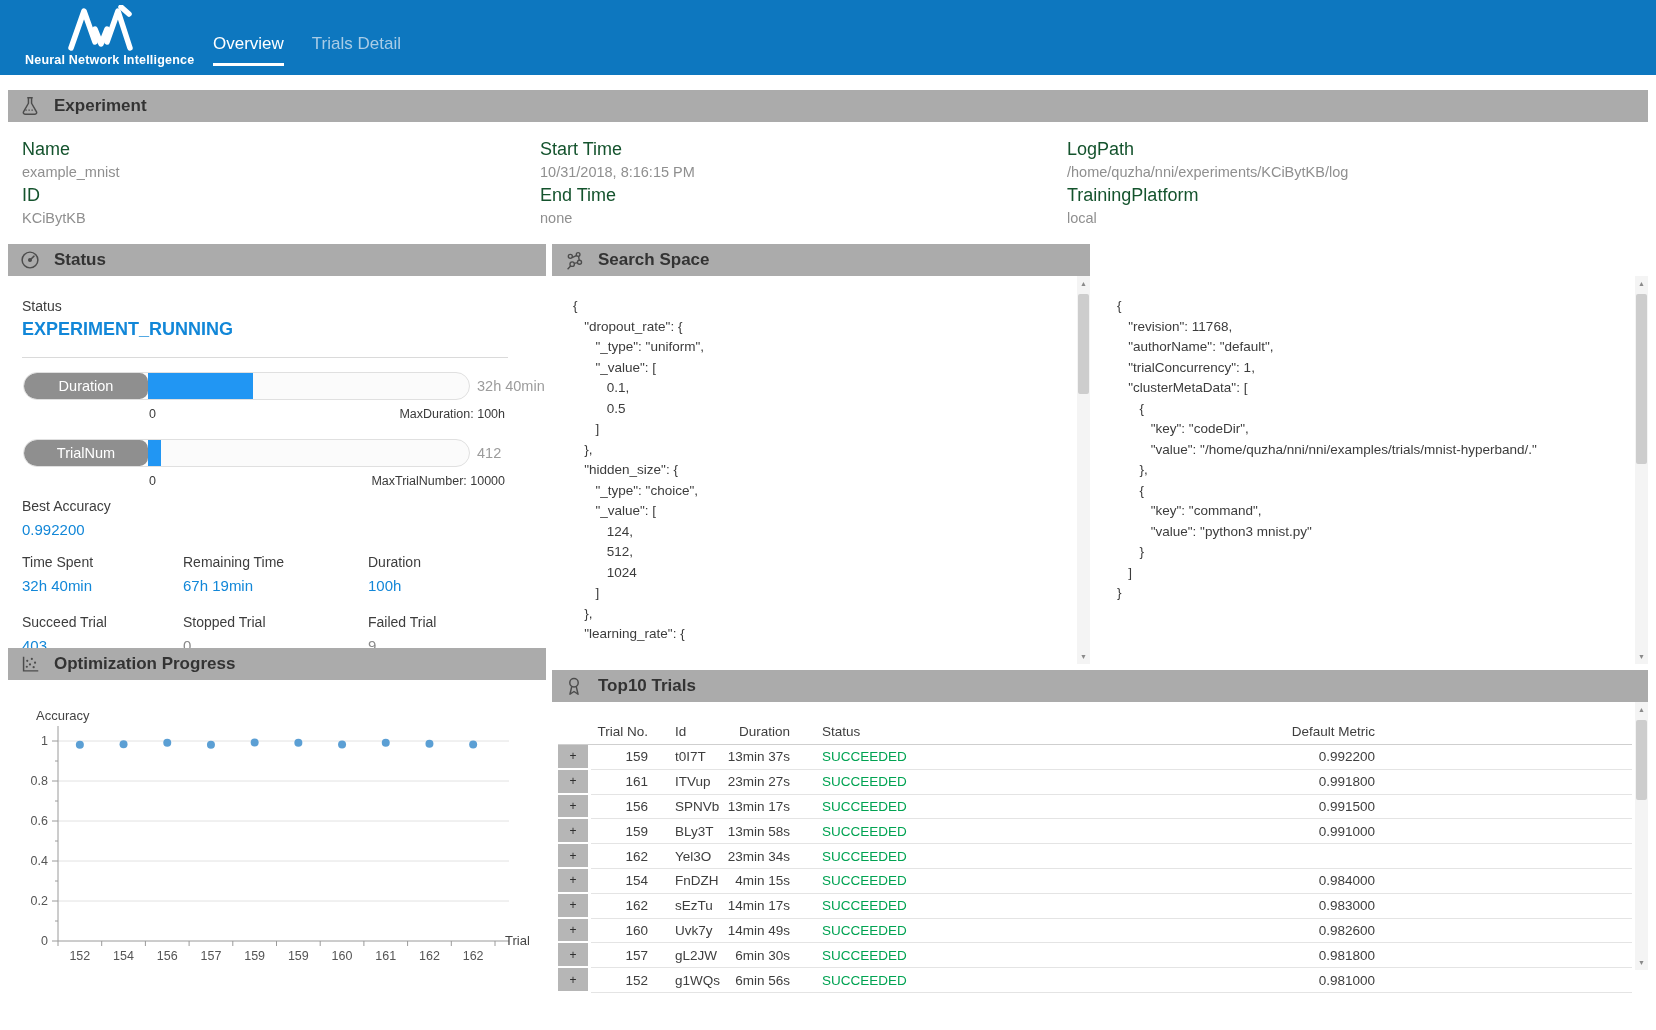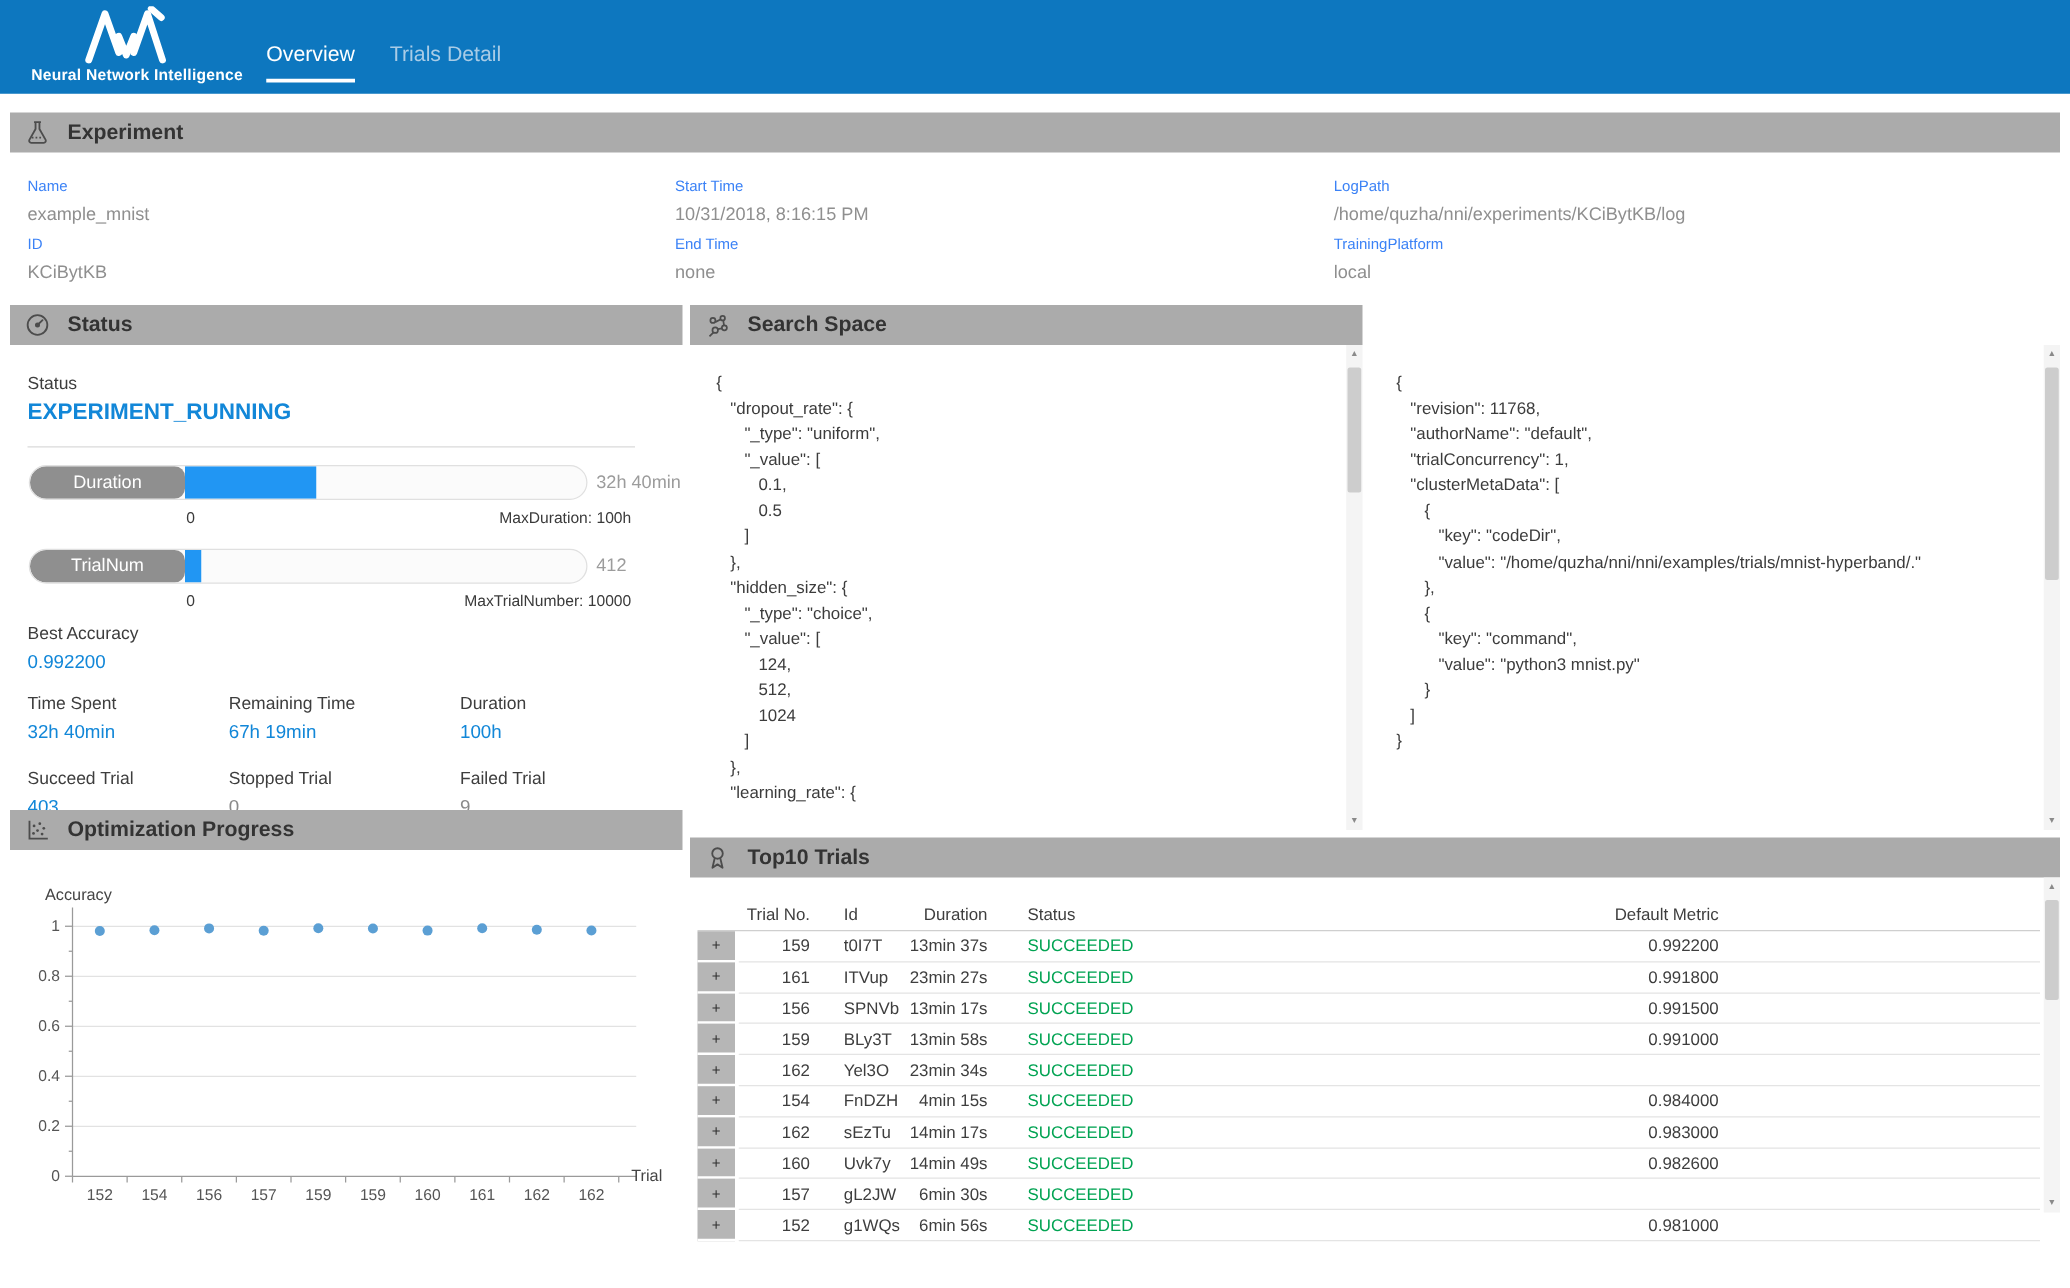--- a/index.html
+++ b/index.html
@@ -19,21 +19,21 @@
   .content{position:absolute;left:8px;top:0;width:1640px;height:1030px}
   .panel{position:absolute;background:#fff}
   .sec-head{height:32px;background:#ababab;display:flex;align-items:center;padding-left:11px;gap:13px}
   .sec-title{font-size:17px;font-weight:bold;color:#333}
   .sec-icon{width:22px;height:22px;flex:0 0 22px}
   .p-body{position:absolute;left:0;right:0;top:32px;bottom:0}
 
   
   #experiment{left:0;top:90px;width:1640px;height:150px}
   .exp-col{position:absolute;top:16px}
-  .f-label{height:22px;line-height:22px;font-size:12px;color:#3b82f6}
+  .f-label{height:22px;line-height:22px;font-size:18px;color:#14532d}
   .f-value{height:24px;line-height:24px;font-size:14.5px;color:#8f8f8f}
 
   
   #status{left:0;top:244px;width:538px;height:420px}
   #search{left:544px;top:244px;width:538px;height:420px}
   #profile{left:1088px;top:244px;width:552px;height:420px}
 
   .abs{position:absolute}
   .status-label{font-size:14px;color:#3d3d3d}
   .status-value{font-size:18px;font-weight:bold;color:#1287d8}
@@ -468,20 +468,21 @@
       <div class="cell c-fill"></div>
     </div>
   </div>
               <div class="t-row">
     <div class="cell c-exp">+</div>
     <div class="row-line">
       <div class="cell c-no">157</div>
       <div class="cell c-id">gL2JW</div>
       <div class="cell c-dur">6min 30s</div>
       <div class="cell c-st st-green">SUCCEEDED</div>
+      <div class="cell c-met">0.981800</div>
       <div class="cell c-fill"></div>
     </div>
   </div>
               <div class="t-row">
     <div class="cell c-exp">+</div>
     <div class="row-line">
       <div class="cell c-no">152</div>
       <div class="cell c-id">g1WQs</div>
       <div class="cell c-dur">6min 56s</div>
       <div class="cell c-st st-green">SUCCEEDED</div>

